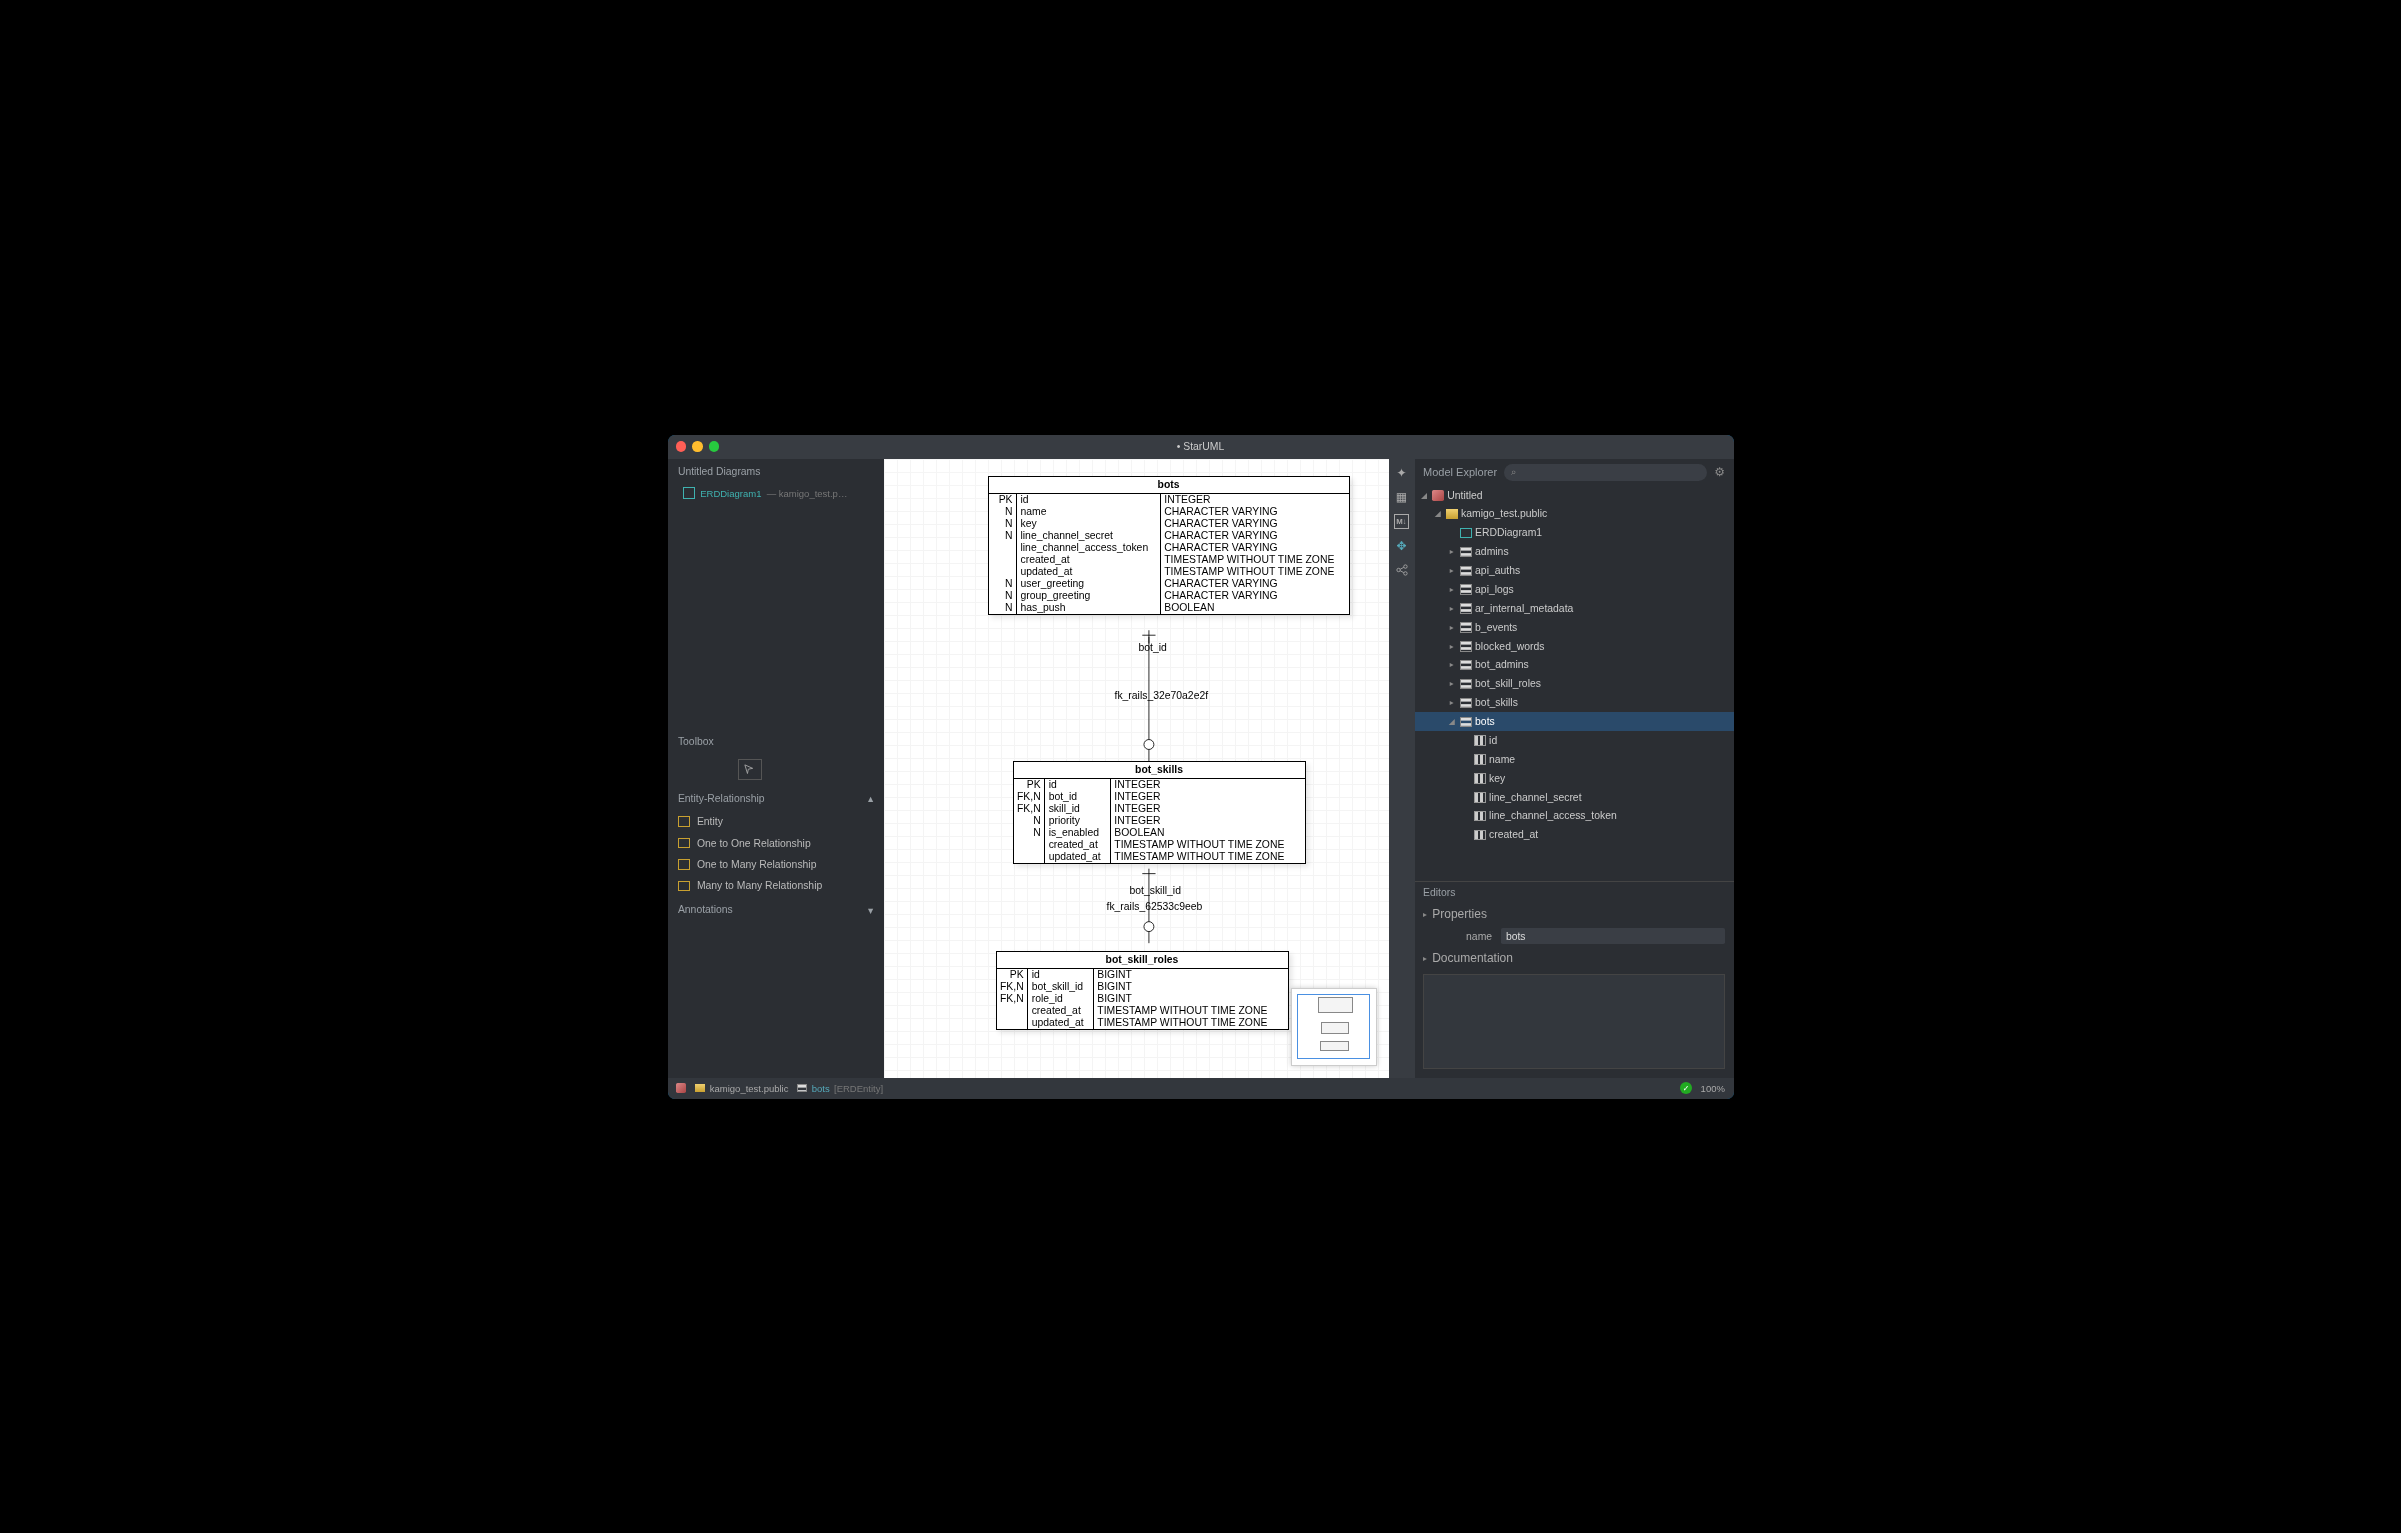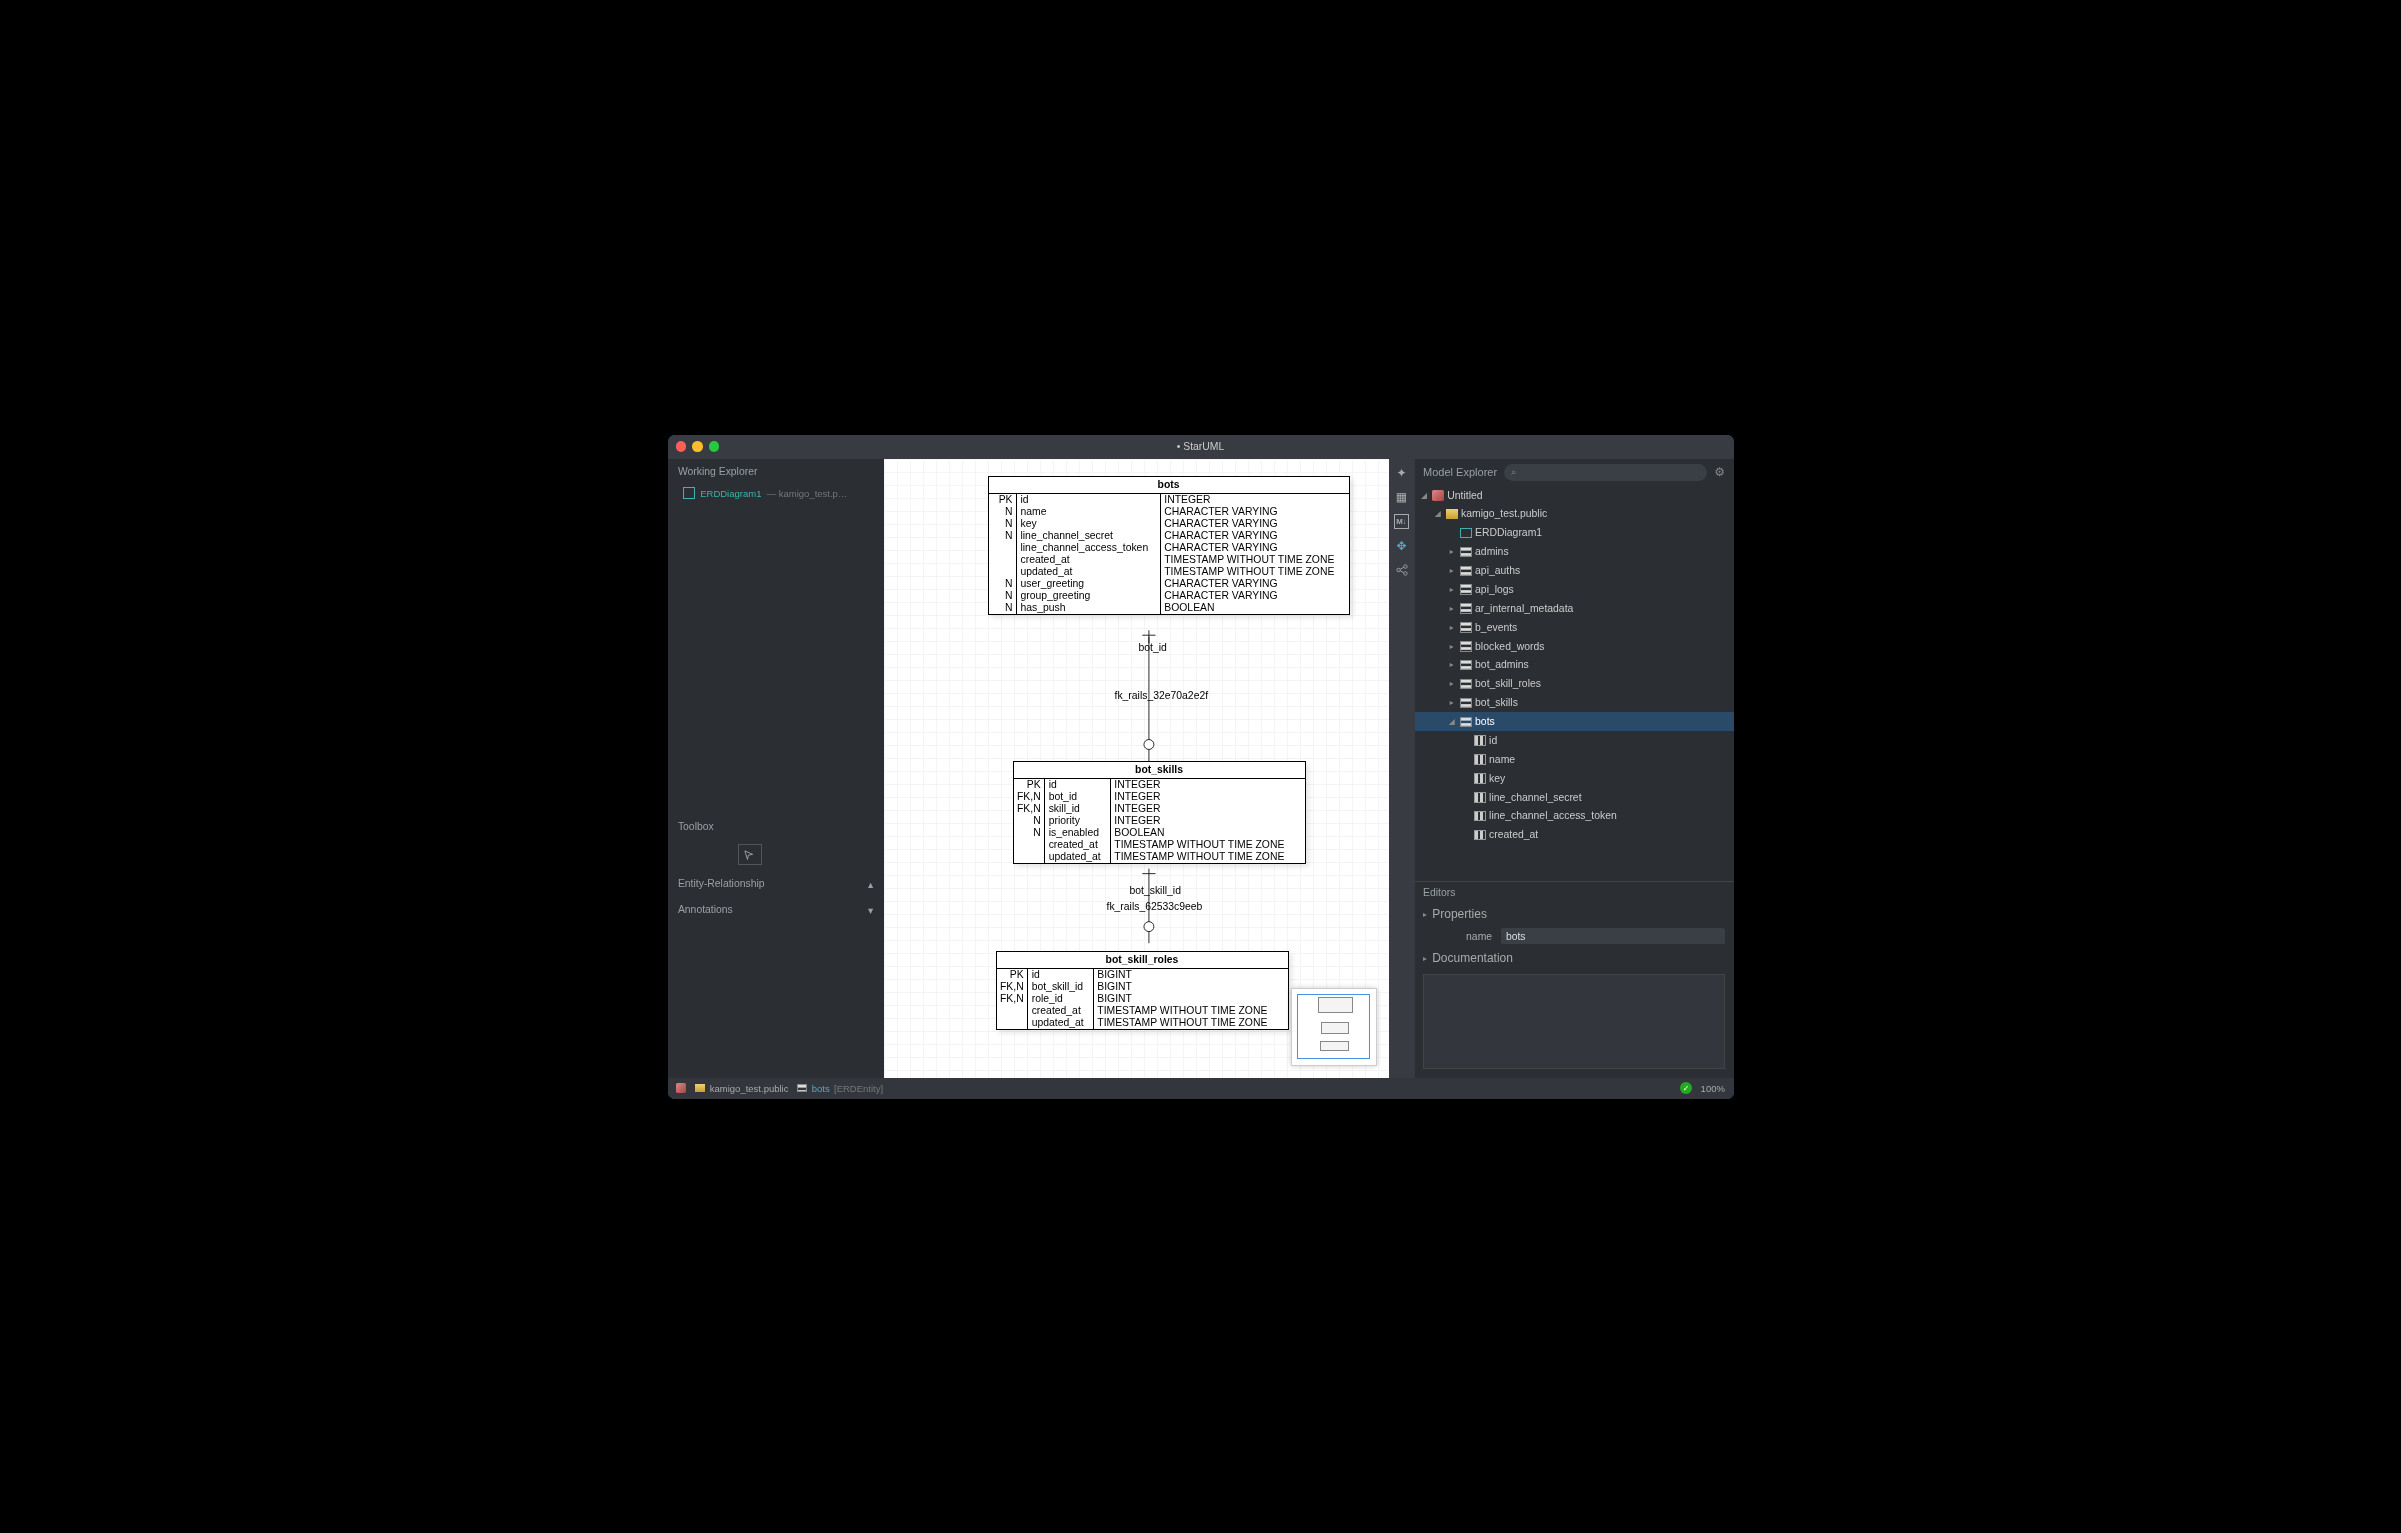--- a/index.html
+++ b/index.html
@@ -80,21 +80,21 @@
       <span class="tyel"></span>
       <span class="tgrn"></span>
     </div>
     <div class="title">• StarUML</div>
   </div>
 
   <div class="body">
 
     <div class="left">
       <div class="panel-hdr">
-        <span>Working Explorer</span>
+        <span>Untitled Diagrams</span>
       </div>
       <div class="wd-item">
         <span class="ic"></span>
         <span class="name">ERDDiagram1</span>
         <span class="sub">— kamigo_test.p…</span>
       </div>
 
       <div style="flex:1"></div>
 
       <div class="panel-hdr">
@@ -103,20 +103,38 @@
       <div class="toolbox-sel">
         <svg width="10.4" height="10.4" viewBox="0 0 12 12">
             <path d="M1 1 L10 5 L5 6 L4 11 Z" fill="none" stroke="#aaa"></path>
           </svg>
       </div>
 
       <div class="tool-grp">
         <span>Entity-Relationship</span>
           <span class="chev">▴</span>
       </div>
+      <div id="tool-items">
+          <div class="tool-item">
+            <span class="ic" style="border:0.9px solid #c8a030"></span>
+            <span>Entity</span>
+          </div>
+          <div class="tool-item">
+            <span class="ic" style="border:0.9px solid #c8a030"></span>
+            <span>One to One Relationship</span>
+          </div>
+          <div class="tool-item">
+            <span class="ic" style="border:0.9px solid #c8a030"></span>
+            <span>One to Many Relationship</span>
+          </div>
+          <div class="tool-item">
+            <span class="ic" style="border:0.9px solid #c8a030"></span>
+            <span>Many to Many Relationship</span>
+          </div>
+        </div>
 
       <div class="tool-grp">
         <span>Annotations</span>
           <span class="chev">▾</span>
       </div>
       <div style="height:155px"></div>
     </div>
 
     <div class="center">
       <div class="canvas-wrap">

